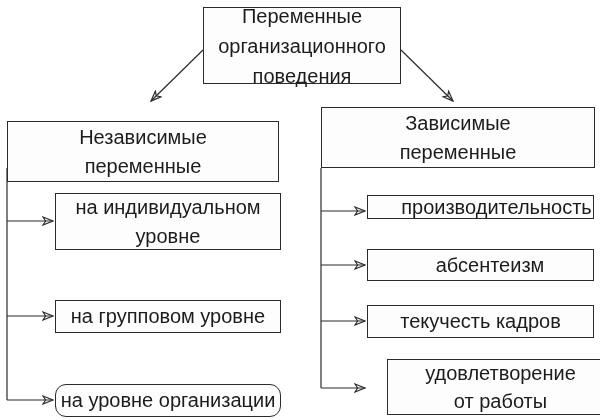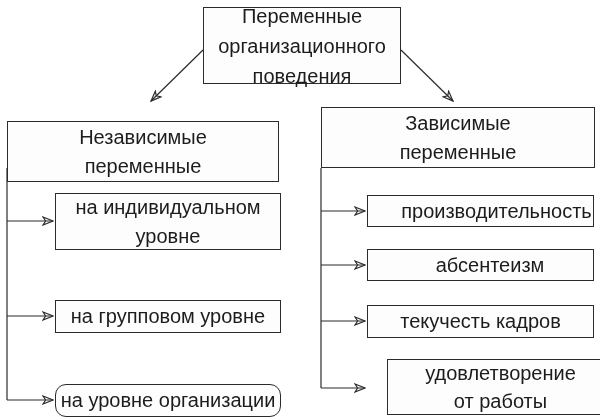--- a/index.html
+++ b/index.html
@@ -41,21 +41,21 @@
     white-space: pre-line;
     font-size: 20px;
     line-height: 1.42;
   }
   .n-root { left: 203px; top: 7px;   width: 198px; height: 77px; line-height: 1.5; }
   .n-ind  { left: 7px;   top: 107px; width: 272px; height: 61px; margin-top: 14px; }
   .n-dep  { left: 321px; top: 107px; width: 274px; height: 61px; }
   .n-l1   { left: 55px;  top: 193px; width: 226px; height: 57px; }
   .n-l2   { left: 55px;  top: 300px; width: 226px; height: 33px; }
   .n-l3   { left: 55px;  top: 384px; width: 226px; height: 33px; border-radius: 11px; }
-  .n-r1   { left: 367px; top: 195px; width: 227px; height: 32px; padding-left: 32px; }
+  .n-r1   { left: 367px; top: 195px; width: 227px; height: 24px; padding-left: 32px; }
   .n-r2   { left: 367px; top: 249px; width: 227px; height: 32px; padding-left: 19px; }
   .n-r3   { left: 367px; top: 305px; width: 227px; height: 33px; text-align: center; }
   .n-r4   { left: 367px; top: 359px; width: 227px; height: 56px; margin-left: 20px; }
 </style>
 </head>
 <body>
 
 <div class="canvas">
 
   <svg class="connectors" width="600" height="420" viewBox="0 0 600 420" aria-hidden="true">

